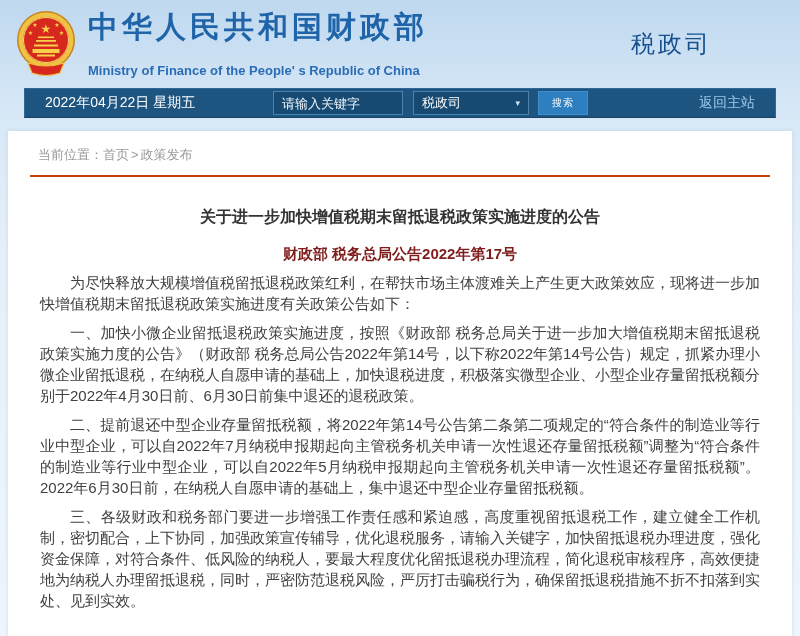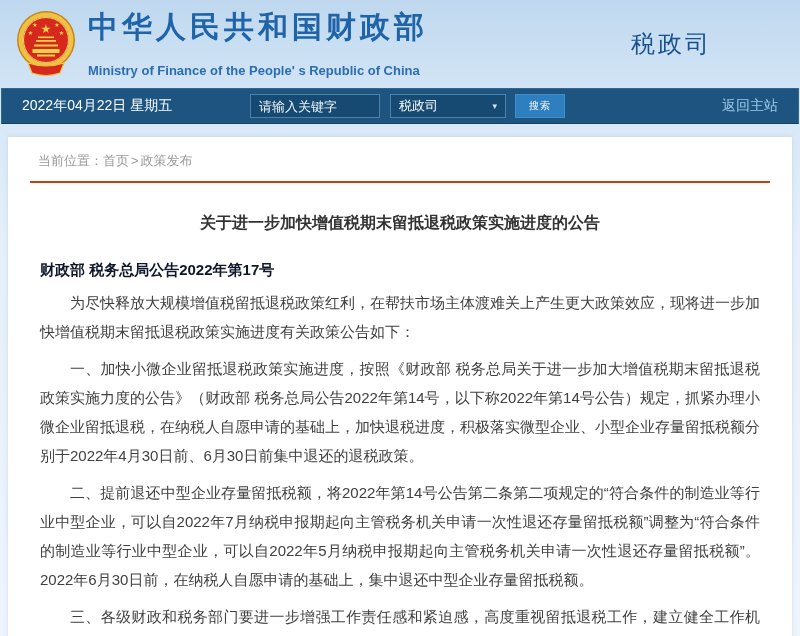--- a/index.html
+++ b/index.html
@@ -25,21 +25,21 @@
   }
   .brand-text .en{
     font-size:13px; font-weight:bold; color:#2a6db5; margin-top:19px; white-space:nowrap;
   }
   .dept{
     margin-left:auto; font-size:24px; color:#17508e; letter-spacing:3px;
     font-weight:500; white-space:nowrap;
   }
   
   .topbar{
-    position:relative; margin:0 1px; height:36px;
+    position:relative; margin:0 24px; height:30px;
     background:#1d5580; border:1px solid #2e6898; border-bottom-color:#164264;
     display:flex; align-items:center; padding:12px 20px;
   }
   .nav-date{ color:#ffffff; font-size:14px; flex:none; width:228px; }
   .search-input{
     width:130px; height:24px; background:#164a72; border:1px solid #4d82ad;
     color:#fff; font-size:13px; padding:0 8px; outline:none; flex:none;
     font-family:"Liberation Sans", sans-serif;
   }
   .search-input::placeholder{ color:#eef4fa; opacity:1; }
@@ -67,25 +67,25 @@
     border-bottom:2px solid #c2410c;
   }
   .breadcrumb a{ color:#999; text-decoration:none; cursor:pointer; }
   .breadcrumb .sep{ margin:0 2px; }
   article{ padding:0 32px 20px 32px; }
   .doc-title{
     text-align:center; font-size:16px; line-height:28px; color:#333;
     font-weight:bold; margin:26px 56px 0 56px;
   }
   .doc-no{
-    text-align:left; font-size:15px; color:#0f172a; font-weight:bold; margin-top:24px;
+    text-align:center; font-size:15px; color:#7f1d1d; font-weight:bold; margin-top:14px;
   }
   .doc-body{ margin-top:8px; }
   .doc-body p{
-    font-size:15px; line-height:29px; color:#404040; text-align:justify;
+    font-size:15px; line-height:21px; color:#404040; text-align:justify;
     text-indent:2em; margin:8px 0;
   }
 </style>
 </head>
 <body>
 
 <div class="page">
 
   <header class="site-header">
     <div class="brand">

